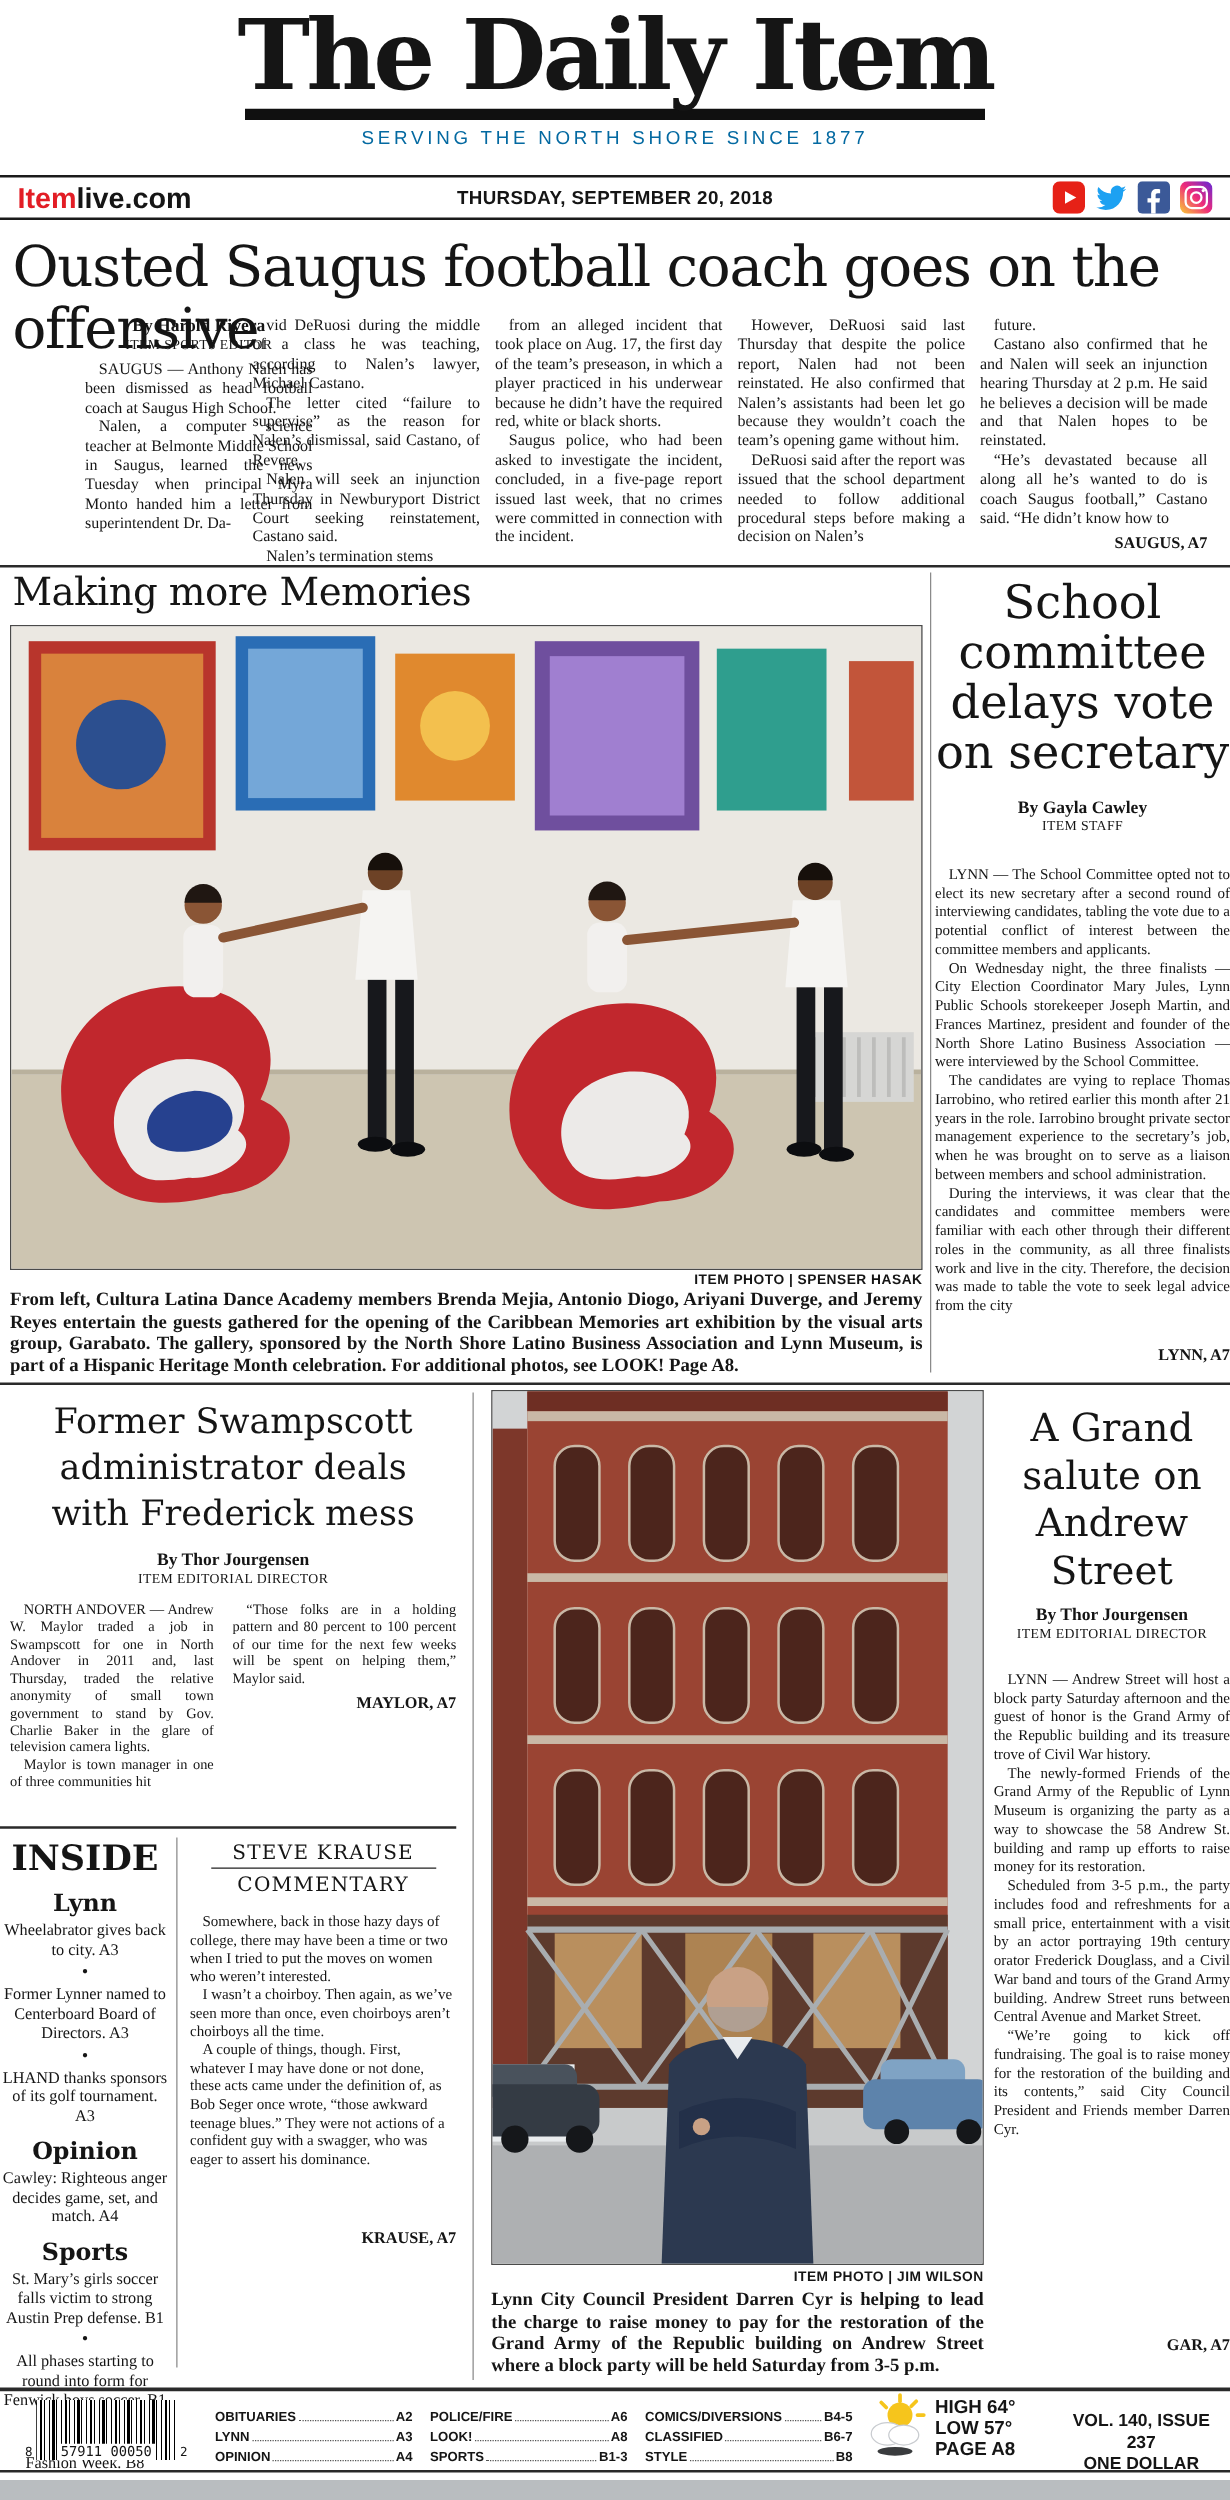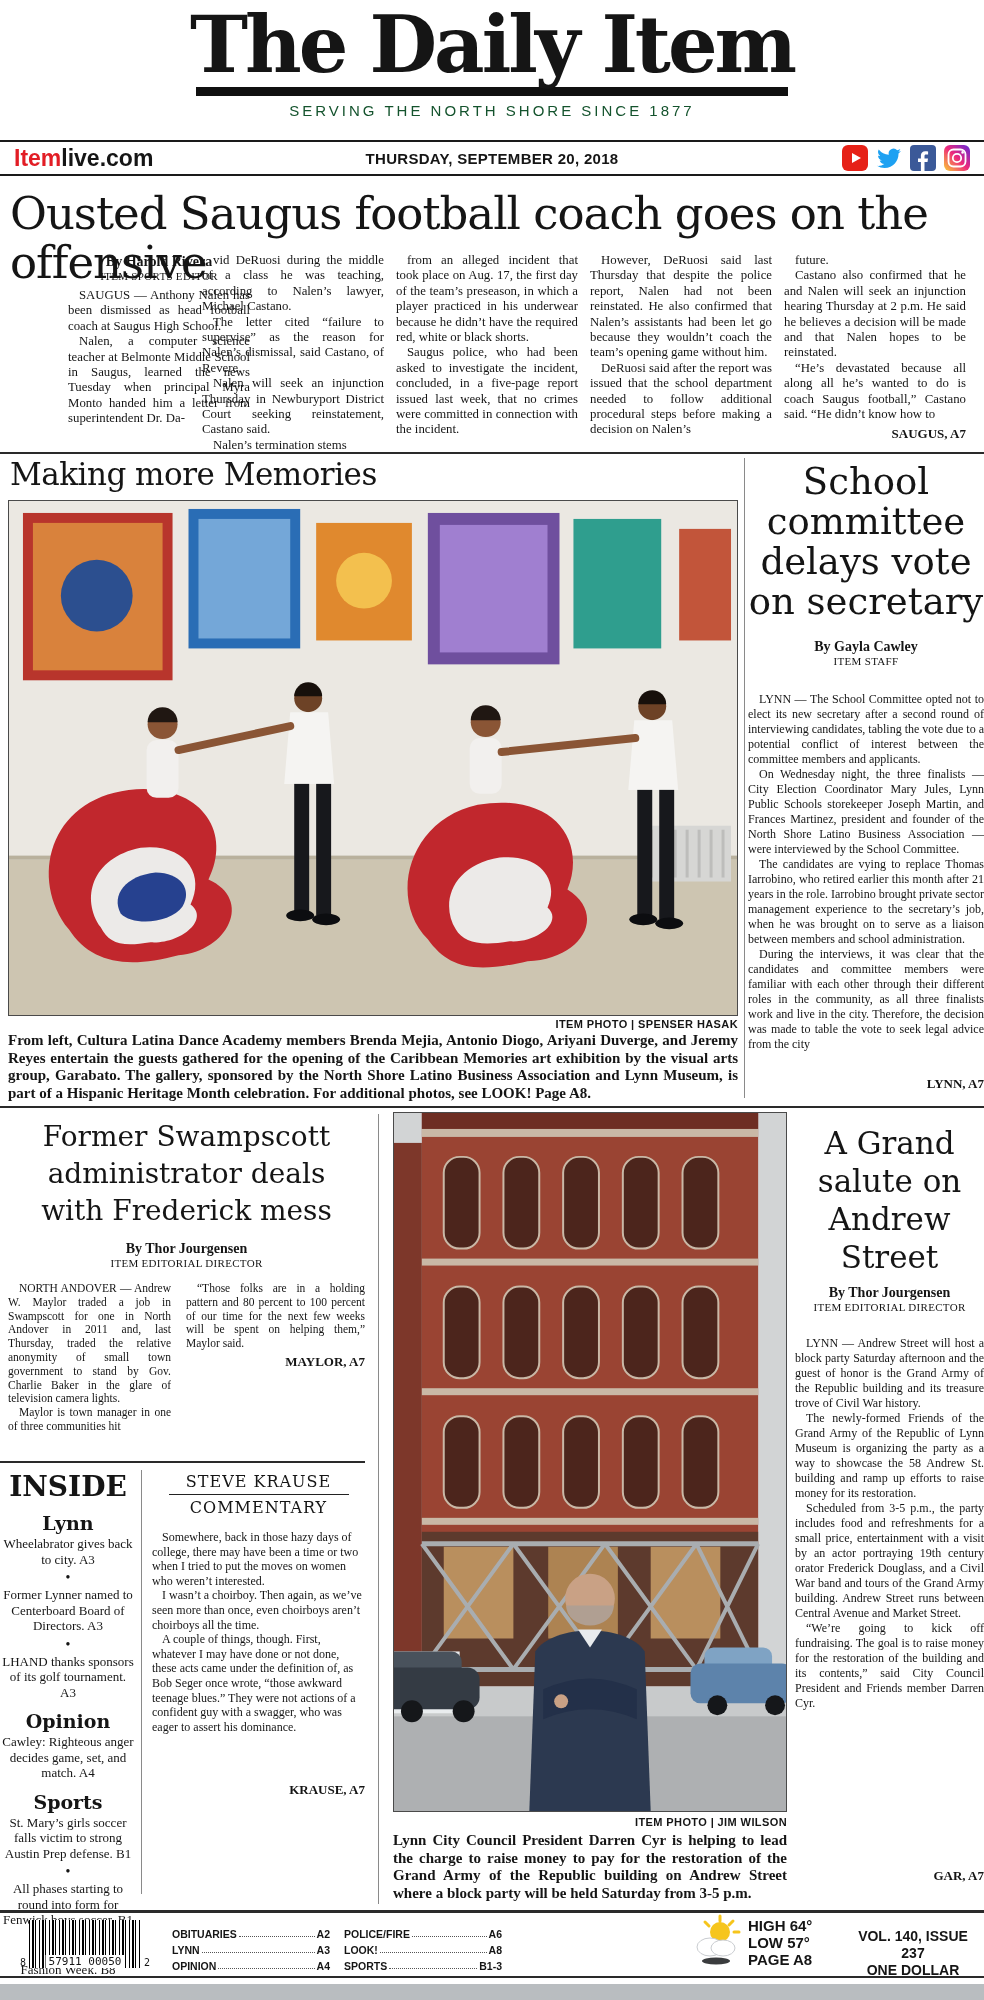--- a/index.html
+++ b/index.html
@@ -4,21 +4,21 @@
 <style>
   html,body{margin:0;padding:0;background:#fff;}
   .page{position:relative;width:984px;height:2000px;background:#fff;overflow:hidden;
         font-family:"Liberation Serif",serif;color:#151515;}
   .abs{position:absolute;}
   
   .mast{top:0;left:0;width:984px;text-align:center;}
   .mast-title{font-family:"DejaVu Serif",serif;font-weight:bold;font-size:78px;line-height:1;
               letter-spacing:-3px;padding-top:6px;}
   .mast-bar{width:592px;height:9px;background:#101010;margin:3px auto 6px;}
-  .mast-tag{font-family:"Liberation Sans",sans-serif;font-size:15px;letter-spacing:3px;color:#14532d;}
+  .mast-tag{font-family:"Liberation Sans",sans-serif;font-size:15px;letter-spacing:3px;color:#0369a1;}
   
   .topbar{top:140px;left:0;width:984px;height:36px;border-top:2px solid #1a1a1a;border-bottom:2px solid #1a1a1a;
           box-sizing:border-box;display:flex;align-items:center;padding:0 14px;}
   .site{font-family:"Liberation Sans",sans-serif;font-weight:bold;font-size:23px;}
   .site .red{color:#e21d25;}
   .dateline{position:absolute;left:0;right:0;text-align:center;font-family:"Liberation Sans",sans-serif;
             font-weight:bold;font-size:15px;letter-spacing:.3px;}
   .socials{margin-left:auto;display:flex;gap:8px;z-index:2;}
   .socials svg{width:26px;height:26px;display:block;}
   
@@ -411,20 +411,37 @@
         <span>LOOK!</span>
         <span class="dots"></span>
         <span>A8</span>
       </div>
     <div class="ftrow">
         <span>SPORTS</span>
         <span class="dots"></span>
         <span>B1-3</span>
       </div>
   </div>
+  <div class="abs ftindex ft-sans" style="left:516px;width:166px;">
+    <div class="ftrow">
+        <span>COMICS/DIVERSIONS</span>
+        <span class="dots"></span>
+        <span>B4-5</span>
+      </div>
+    <div class="ftrow">
+        <span>CLASSIFIED</span>
+        <span class="dots"></span>
+        <span>B6-7</span>
+      </div>
+    <div class="ftrow">
+        <span>STYLE</span>
+        <span class="dots"></span>
+        <span>B8</span>
+      </div>
+  </div>
 
   <div class="abs weatherbox ft-sans">
     <span><svg width="52" height="52" viewBox="0 0 52 52">
           <g stroke="#f6c51c" stroke-width="3" stroke-linecap="round">
             <line x1="30" y1="2" x2="30" y2="7"></line>
             <line x1="43" y1="7" x2="39" y2="11"></line>
             <line x1="49" y1="18" x2="44" y2="18"></line>
             <line x1="15" y1="8" x2="19" y2="12"></line>
           </g>
           <circle cx="30" cy="18" r="10" fill="#f6c51c"></circle>

